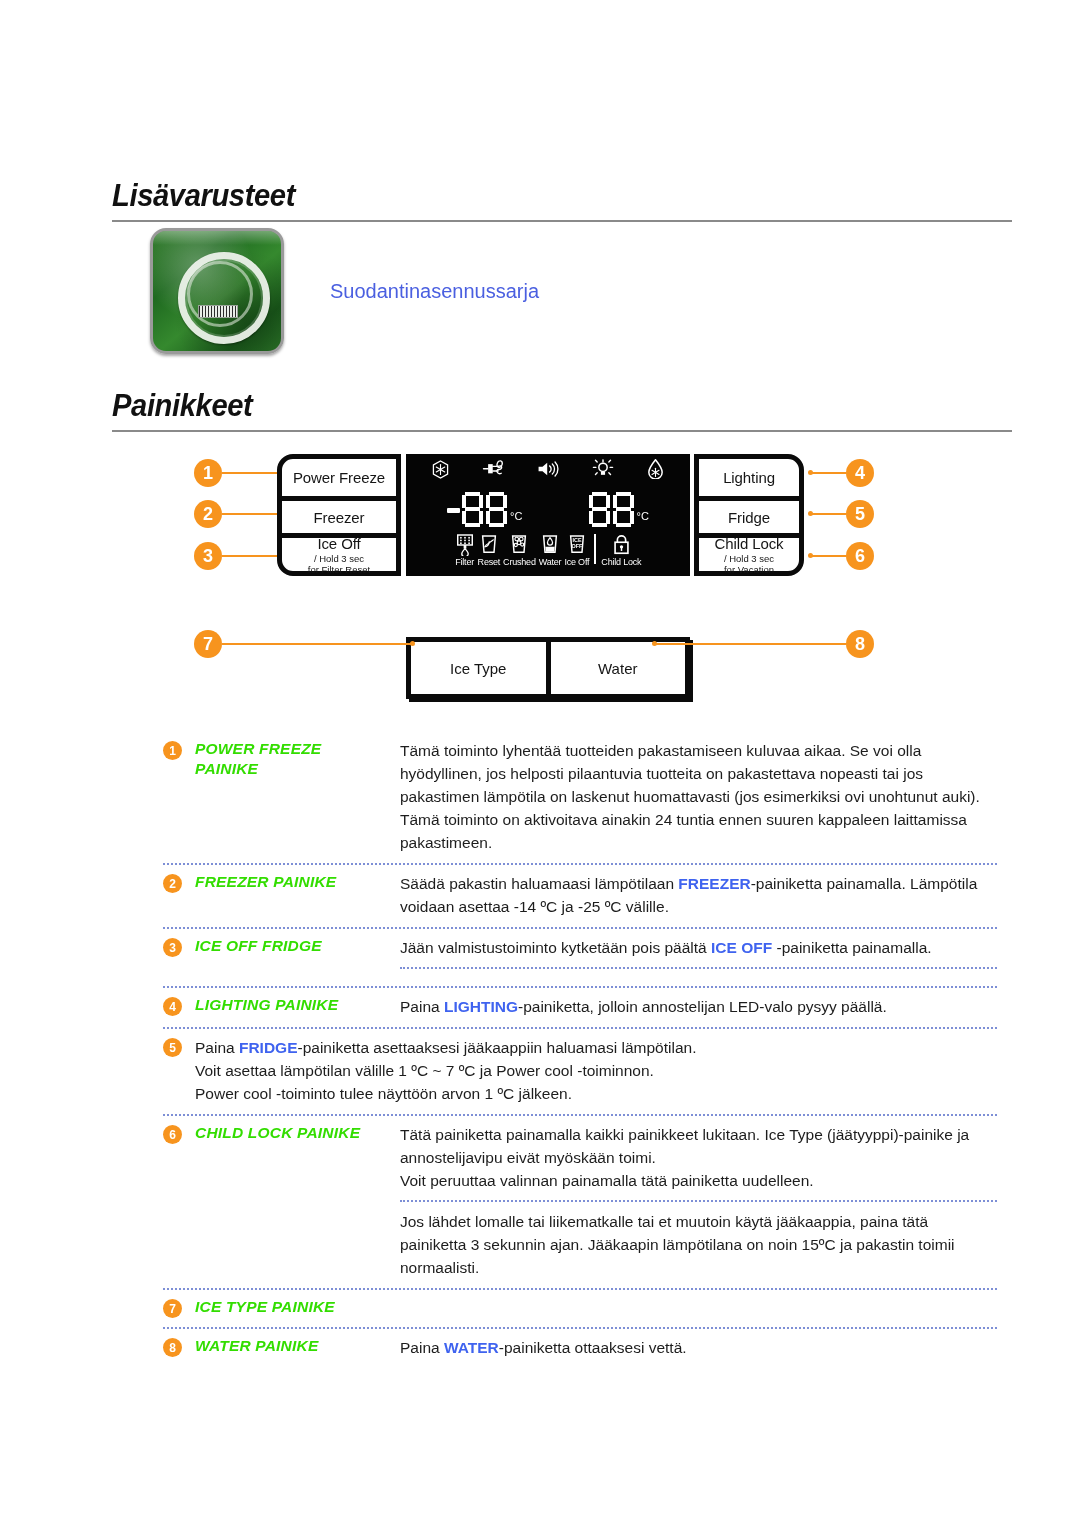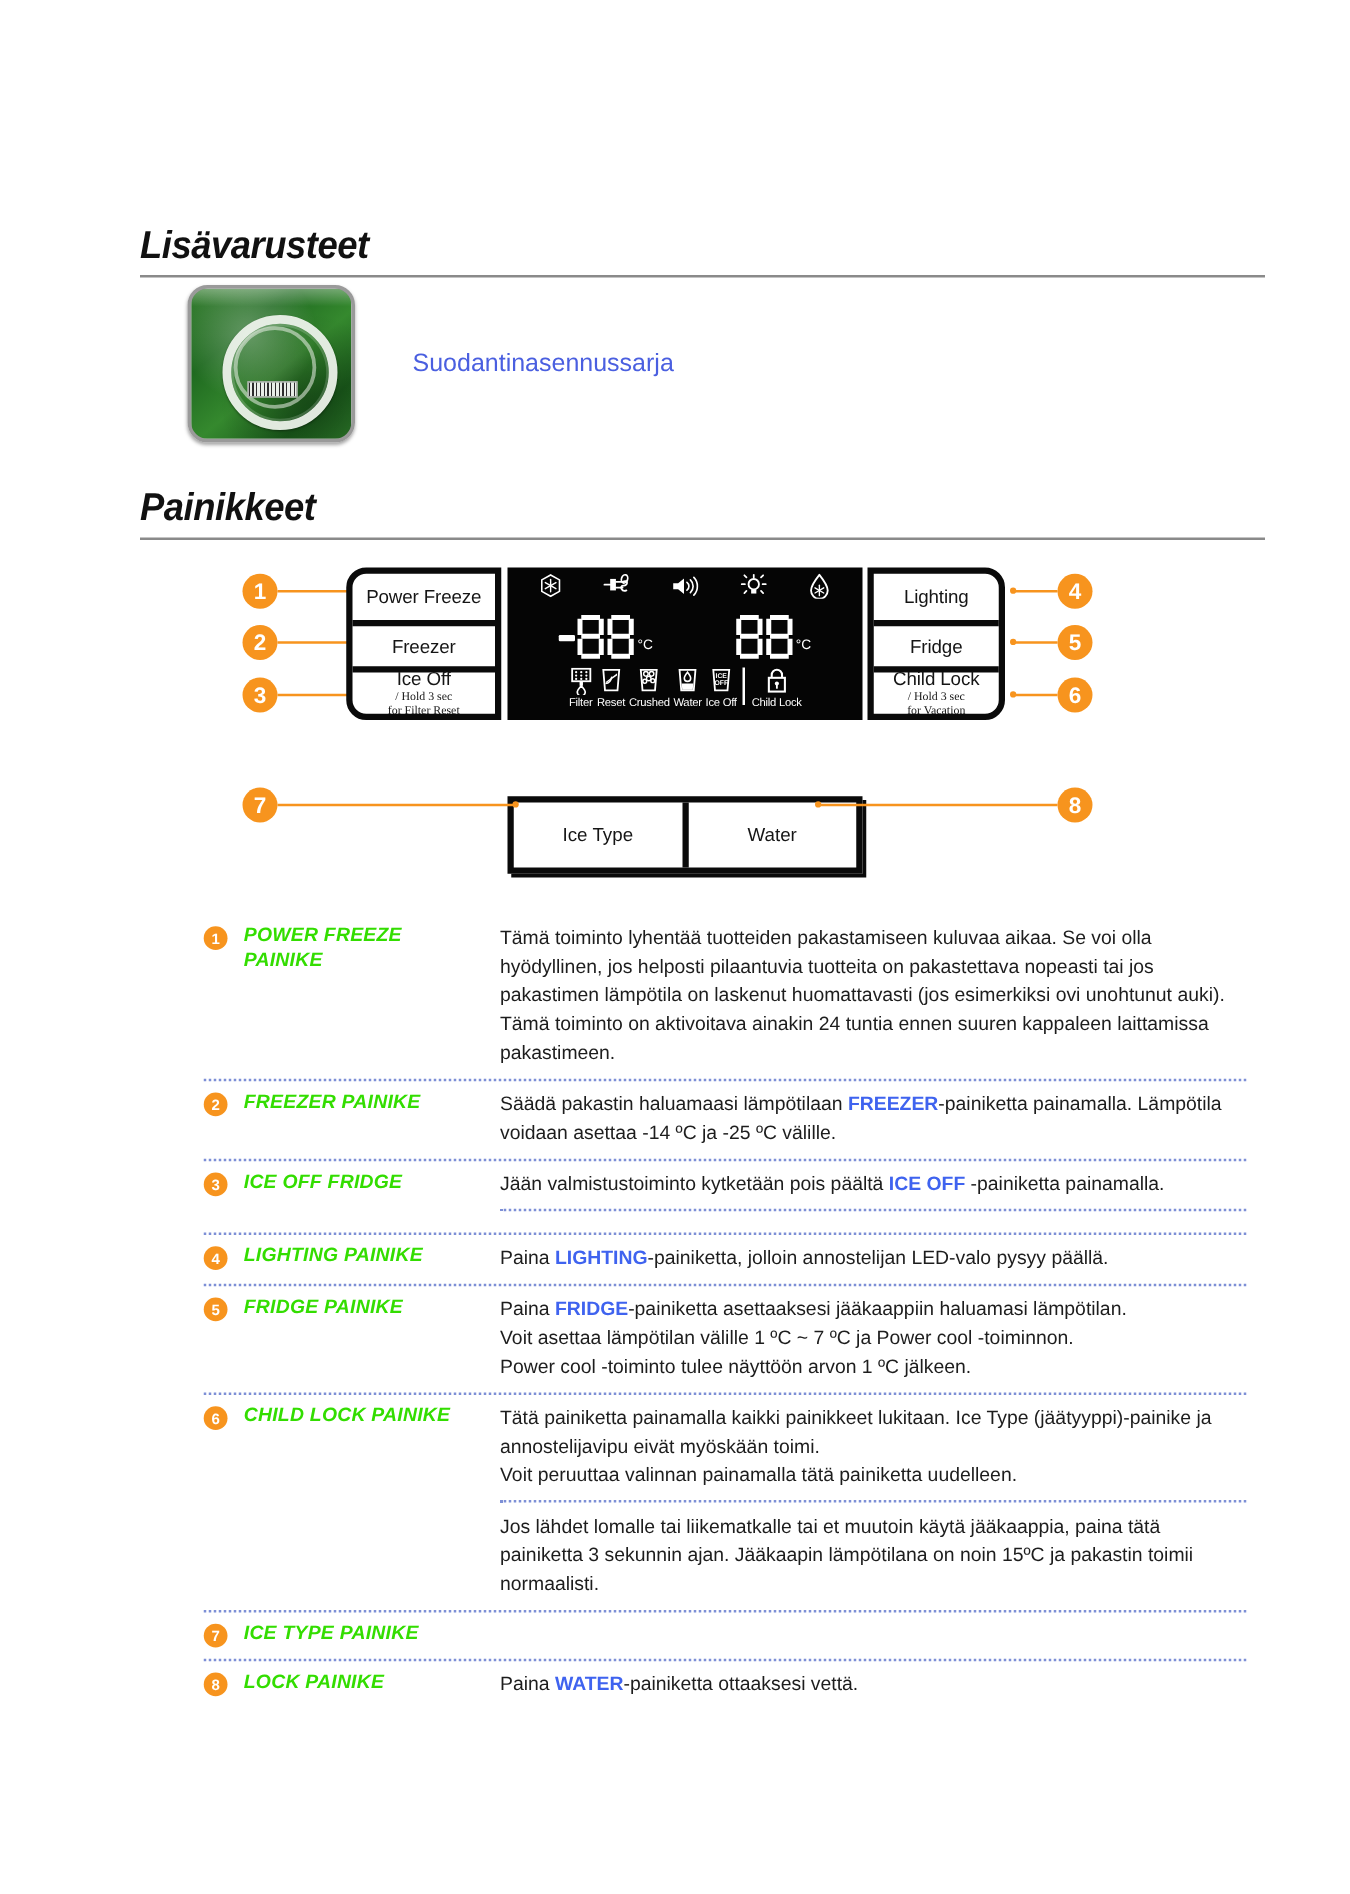--- a/index.html
+++ b/index.html
@@ -87,21 +87,21 @@
   }
   .btnstack.left{left:277px;top:14px;width:124px;height:122px;border-radius:16px 0 0 16px;}
   .btnstack.right{left:694px;top:14px;width:110px;height:122px;border-radius:0 16px 16px 0;}
   .bkey{
     box-sizing:border-box;
     display:flex;flex-direction:column;align-items:center;justify-content:center;
     text-align:center;color:#151515;
   }
   .bkey + .bkey{border-top:5px solid #0a0a0a;}
   .bkey .main{font-size:15px;letter-spacing:-.1px;}
-  .bkey .sub{font-size:9.5px;line-height:11px;margin-top:1px;font-family:Liberation Serif, serif;}
+  .bkey .sub{font-size:9.5px;line-height:11px;margin-top:1px;}
 
   
   .lcd{
     position:absolute;left:406px;top:14px;width:284px;height:122px;
     background:#050505;color:#fff;box-sizing:border-box;
   }
   .lcd-top{display:flex;align-items:center;justify-content:space-around;height:30px;padding:4px 10px 0 10px;box-sizing:border-box;}
   .lcd-mid{display:flex;align-items:center;justify-content:space-around;height:50px;padding:0 8px;box-sizing:border-box;}
   .lcd-bot{display:flex;align-items:flex-start;justify-content:center;gap:3px;height:40px;padding:0 6px 3px 6px;box-sizing:border-box;}
   .segwrap{display:flex;align-items:center;}
@@ -456,23 +456,20 @@
         </div>
         <div class="tlabel">
           <div class="l">LIGHTING PAINIKE</div>
         </div>
         <div class="tbody">Paina <b class="hl">LIGHTING</b>-painiketta, jolloin annostelijan LED-valo pysyy päällä.</div>
       </div>
       <div class="trow sep">
         <div class="tnum">
           <div class="b">5</div>
         </div>
-        <div class="tlabel">
-          <div class="l">FRIDGE PAINIKE</div>
-        </div>
         <div class="tbody">Paina <b class="hl">FRIDGE</b>-painiketta asettaaksesi jääkaappiin haluamasi lämpötilan.<br>Voit asettaa lämpötilan välille 1 ºC ~ 7 ºC ja Power cool -toiminnon.<br>Power cool -toiminto tulee näyttöön arvon 1 ºC jälkeen.</div>
       </div>
       <div class="trow sep">
         <div class="tnum">
           <div class="b">6</div>
         </div>
         <div class="tlabel">
           <div class="l">CHILD LOCK PAINIKE</div>
         </div>
         <div class="tbody">Tätä painiketta painamalla kaikki painikkeet lukitaan. Ice Type (jäätyyppi)-painike ja annostelijavipu eivät myöskään toimi.<br>Voit peruuttaa valinnan painamalla tätä painiketta uudelleen.<div class="inner-sep"></div><div>Jos lähdet lomalle tai liikematkalle tai et muutoin käytä jääkaappia, paina tätä painiketta 3 sekunnin ajan. Jääkaapin lämpötilana on noin 15ºC ja pakastin toimii normaalisti.</div></div>
@@ -483,19 +480,19 @@
         </div>
         <div class="tlabel">
           <div class="l">ICE TYPE PAINIKE</div>
         </div>
       </div>
       <div class="trow sep">
         <div class="tnum">
           <div class="b">8</div>
         </div>
         <div class="tlabel">
-          <div class="l">LOCK PAINIKE</div>
+          <div class="l">WATER PAINIKE</div>
         </div>
         <div class="tbody">Paina <b class="hl">WATER</b>-painiketta ottaaksesi vettä.</div>
       </div>
     </div>
 
 </div>
 
 </body></html>

